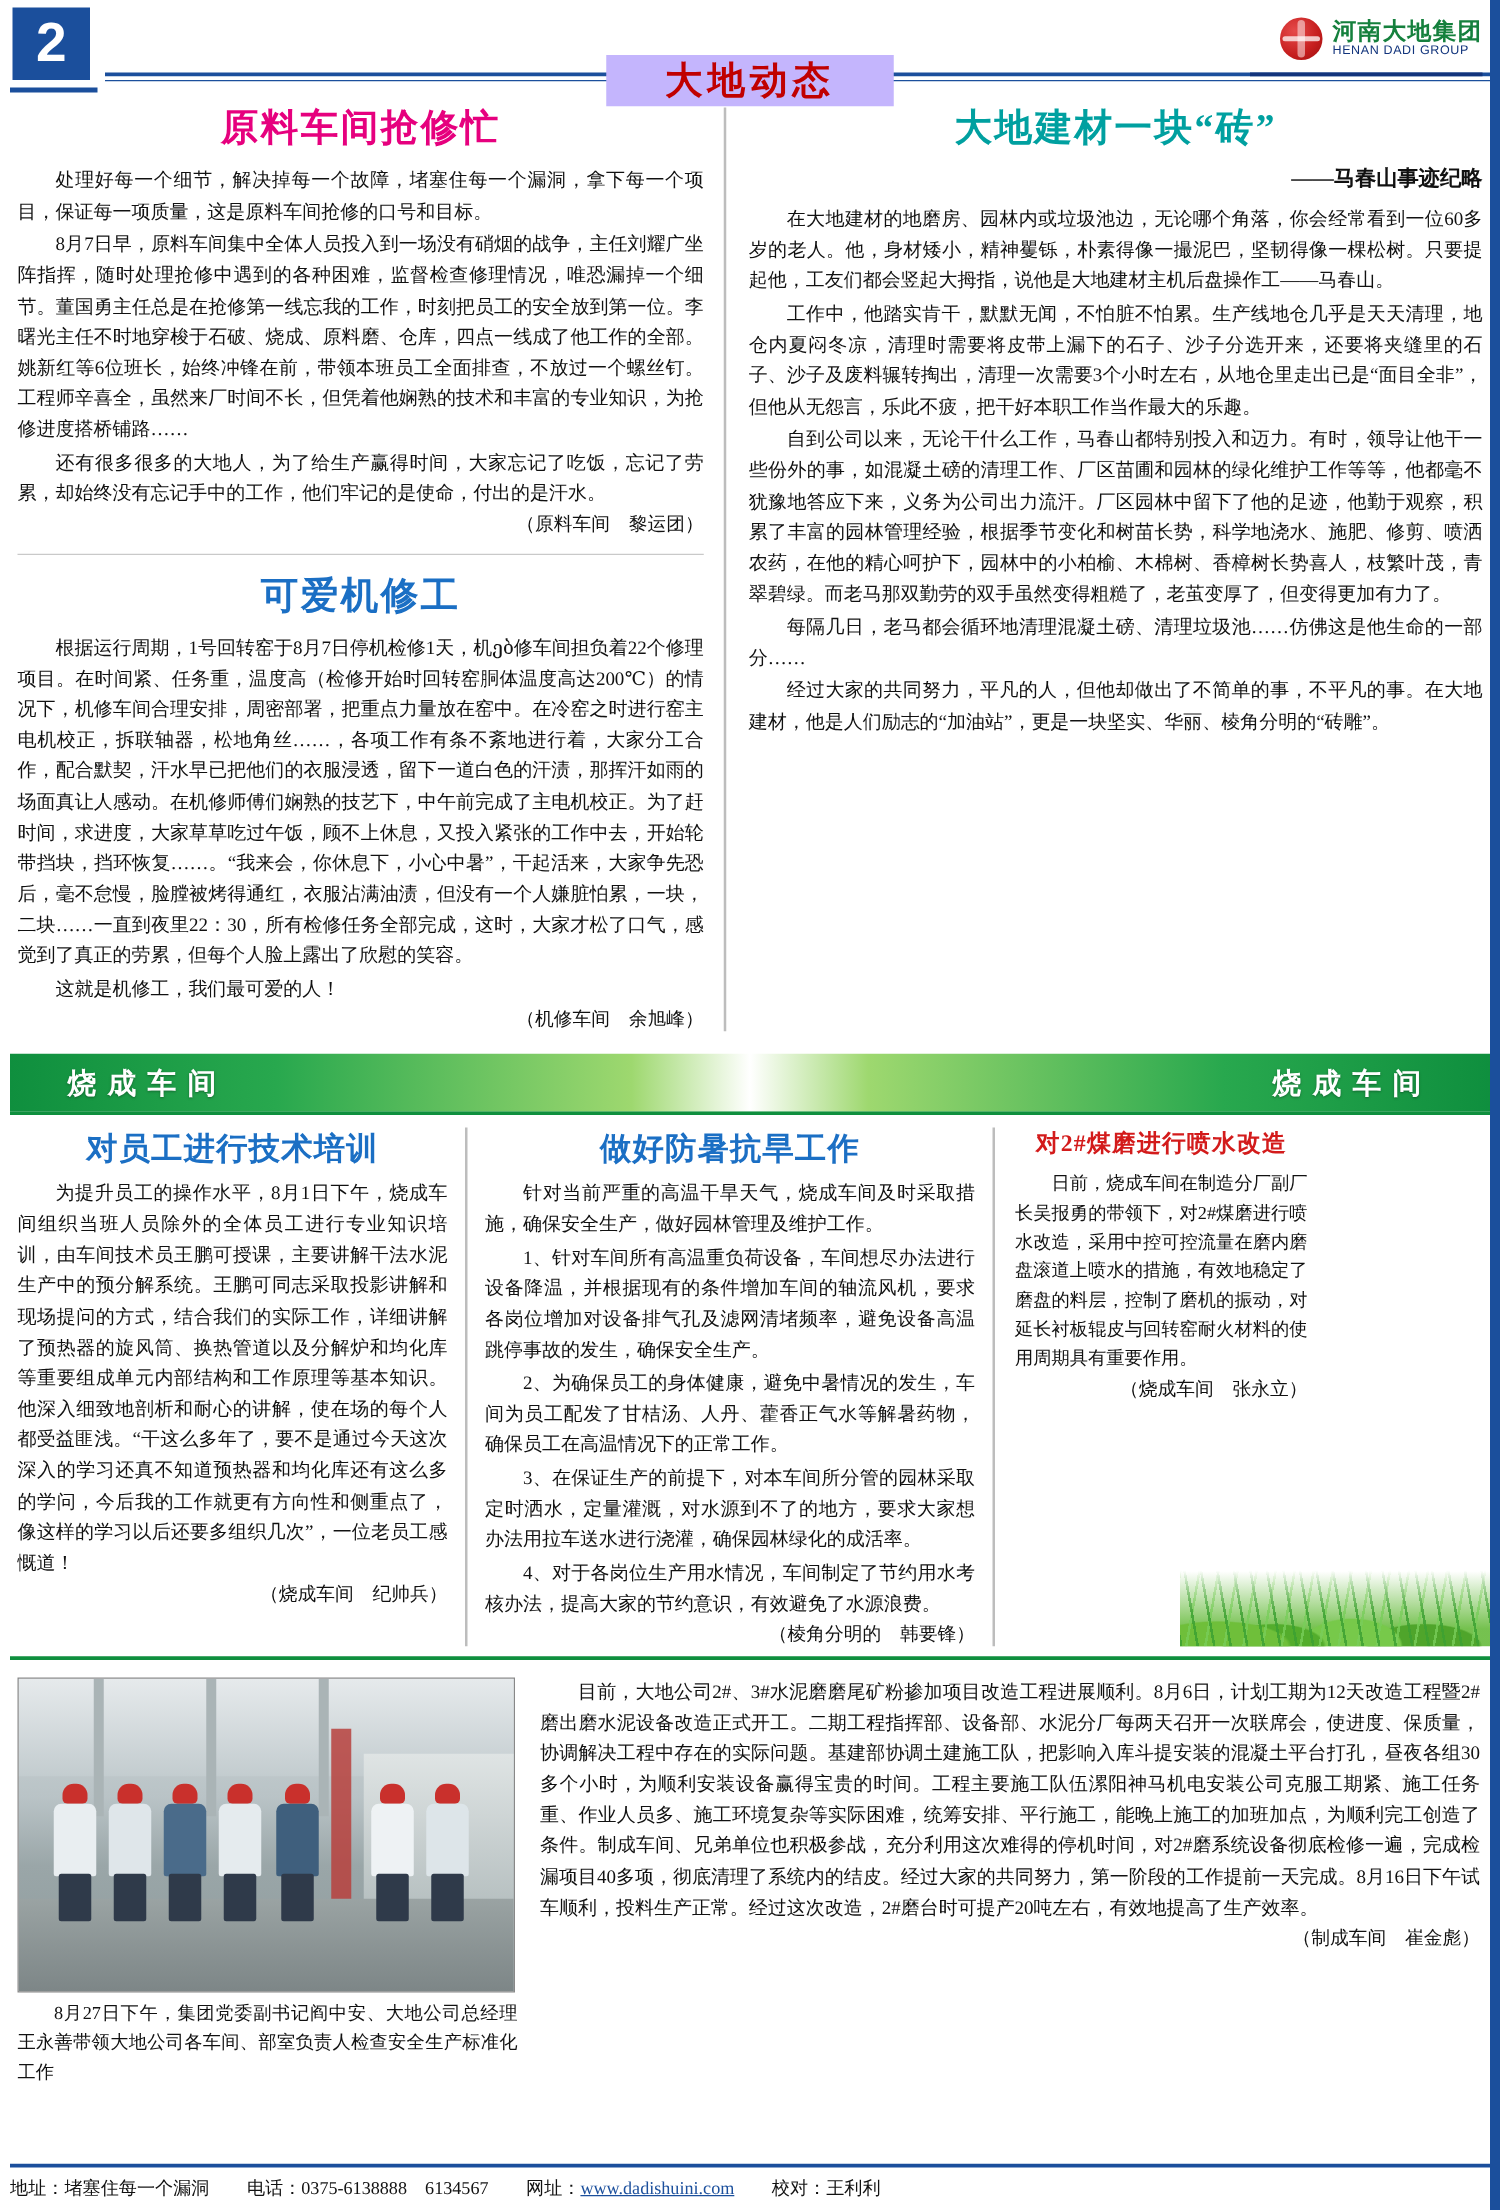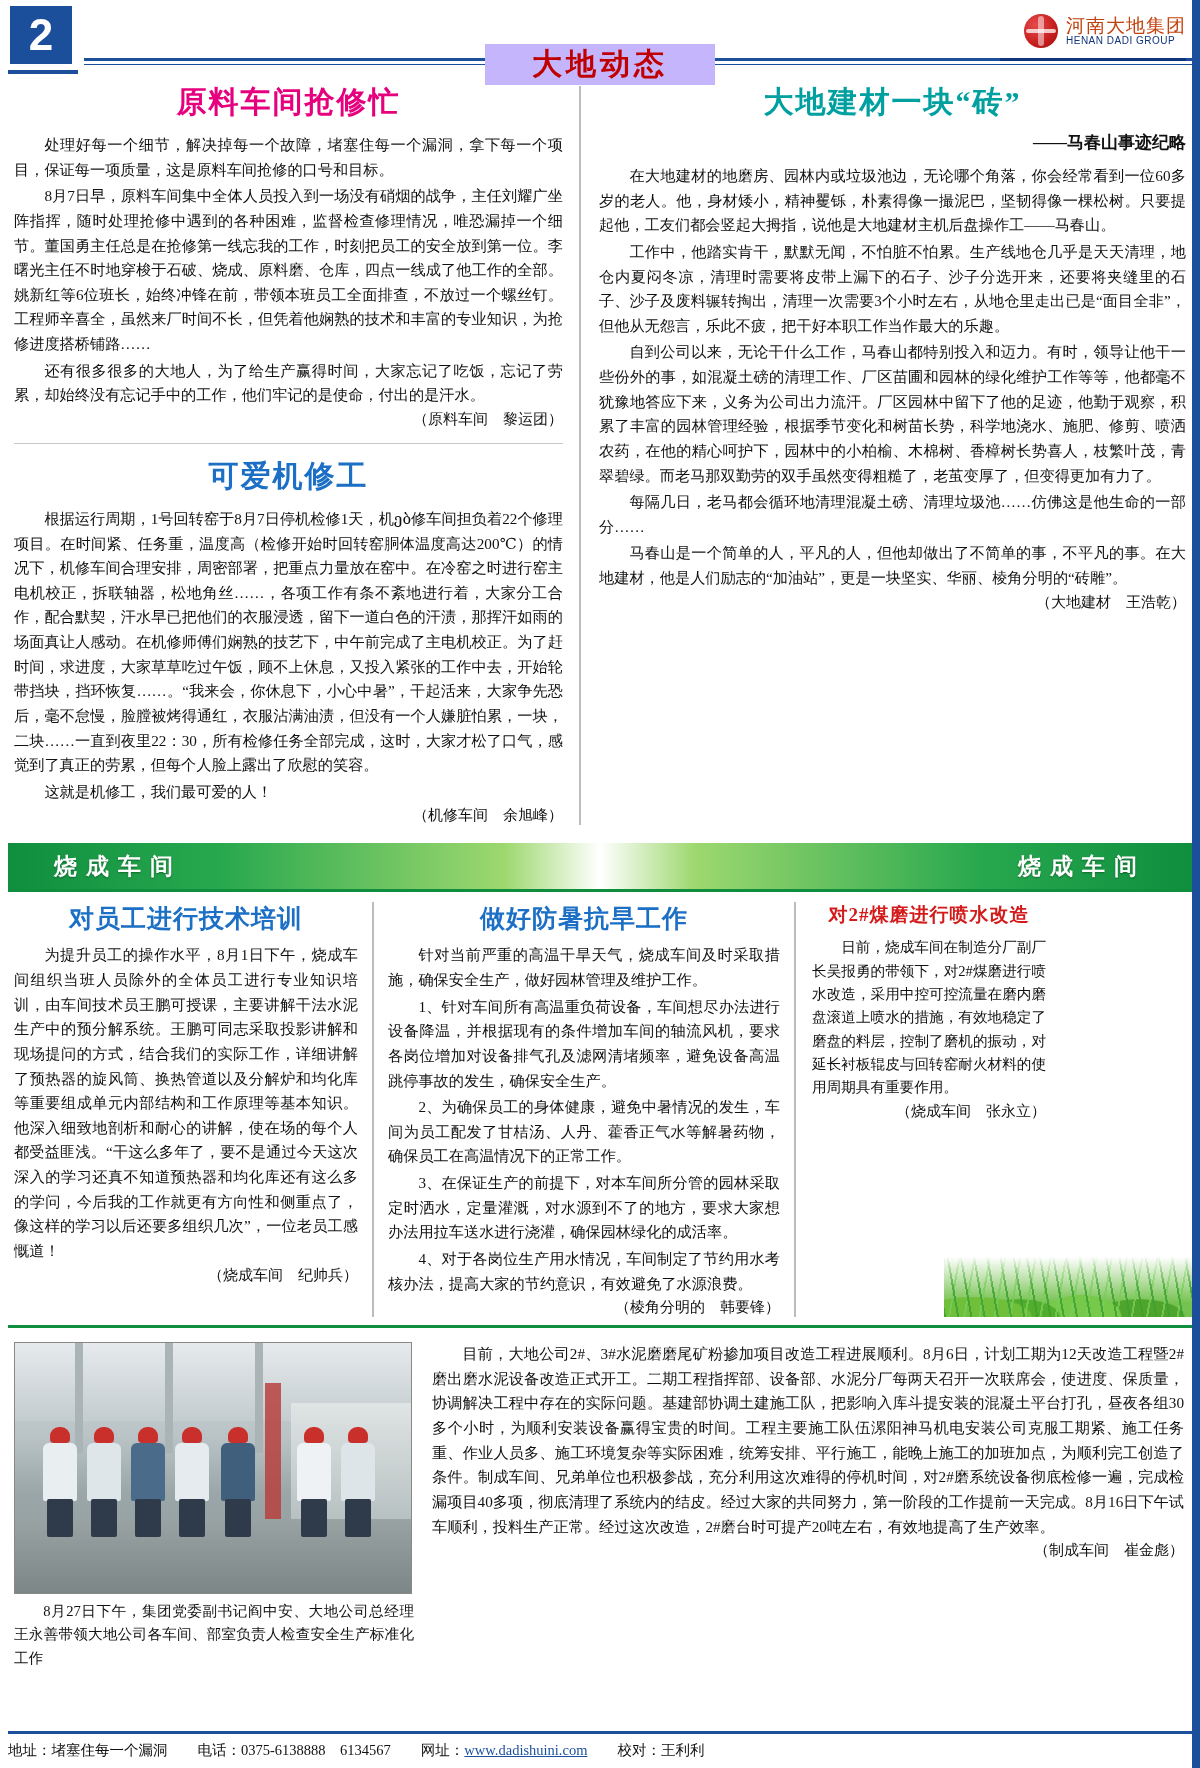--- a/index.html
+++ b/index.html
@@ -38,21 +38,21 @@
     background:radial-gradient(circle at 34% 32%,#e64b4b 0%,#c51d1d 60%,#9b0f0f 100%);
     position:relative;
   }
   .logo-globe:before{
     content:"";position:absolute;left:2px;top:15px;width:30px;height:4px;background:rgba(255,255,255,.75);border-radius:2px;
   }
   .logo-globe:after{
     content:"";position:absolute;left:14px;top:2px;width:6px;height:30px;background:rgba(255,255,255,.5);border-radius:3px;
   }
   .logo-text{display:flex;flex-direction:column;line-height:1.05;}
-  .logo-cn{font-size:19px;font-weight:normal;color:#c2410c;letter-spacing:1px;}
+  .logo-cn{font-size:19px;font-weight:bold;color:#15803d;letter-spacing:1px;}
   .logo-en{font-size:10px;color:#12347c;letter-spacing:.5px;font-family:"Liberation Sans",sans-serif;}
   .logo-bar{position:absolute;right:14px;top:58px;width:186px;height:3px;background:#12347c;}
   h2.art-title{
     margin:0 0 10px 0;text-align:center;font-size:30px;font-weight:bold;letter-spacing:2px;
   }
   .t-pink{color:#e6007e;}
   .t-teal{color:#00a0a0;}
   .t-blue{color:#1b6fc4;}
   .t-green{color:#00973b;}
   .t-red{color:#d31b1b;}
@@ -186,22 +186,21 @@
     <div class="col-div"></div>
 
     <div class="col-right">
       <article>
         <h2 class="art-title t-teal">大地建材一块“砖”</h2>
         <div class="sub-title">——马春山事迹纪略</div>
         <p class="body">在大地建材的地磨房、园林内或垃圾池边，无论哪个角落，你会经常看到一位60多岁的老人。他，身材矮小，精神矍铄，朴素得像一撮泥巴，坚韧得像一棵松树。只要提起他，工友们都会竖起大拇指，说他是大地建材主机后盘操作工——马春山。</p>
         <p class="body">工作中，他踏实肯干，默默无闻，不怕脏不怕累。生产线地仓几乎是天天清理，地仓内夏闷冬凉，清理时需要将皮带上漏下的石子、沙子分选开来，还要将夹缝里的石子、沙子及废料辗转掏出，清理一次需要3个小时左右，从地仓里走出已是“面目全非”，但他从无怨言，乐此不疲，把干好本职工作当作最大的乐趣。</p>
         <p class="body">自到公司以来，无论干什么工作，马春山都特别投入和迈力。有时，领导让他干一些份外的事，如混凝土磅的清理工作、厂区苗圃和园林的绿化维护工作等等，他都毫不犹豫地答应下来，义务为公司出力流汗。厂区园林中留下了他的足迹，他勤于观察，积累了丰富的园林管理经验，根据季节变化和树苗长势，科学地浇水、施肥、修剪、喷洒农药，在他的精心呵护下，园林中的小柏榆、木棉树、香樟树长势喜人，枝繁叶茂，青翠碧绿。而老马那双勤劳的双手虽然变得粗糙了，老茧变厚了，但变得更加有力了。</p>
         <p class="body">每隔几日，老马都会循环地清理混凝土磅、清理垃圾池……仿佛这是他生命的一部分……</p>
-        <p class="body">马春山是一个简单的人，平凡的人，但他却做出了不简单的事，不平凡的事。在大地建材，他是人们励志的“加油站”，更是一块坚实、华丽、棱角分明的“砖雕”。</p>
-        <div class="sig">（大地建材　王浩乾）</div>
+        <p class="body">经过大家的共同努力，平凡的人，但他却做出了不简单的事，不平凡的事。在大地建材，他是人们励志的“加油站”，更是一块坚实、华丽、棱角分明的“砖雕”。</p>
       </article>
     </div>
   </div>
 
   <div class="band">
     <span class="band-label">烧成车间</span>
     <span class="band-label">烧成车间</span>
   </div>
   <div class="band-rule"></div>
 

